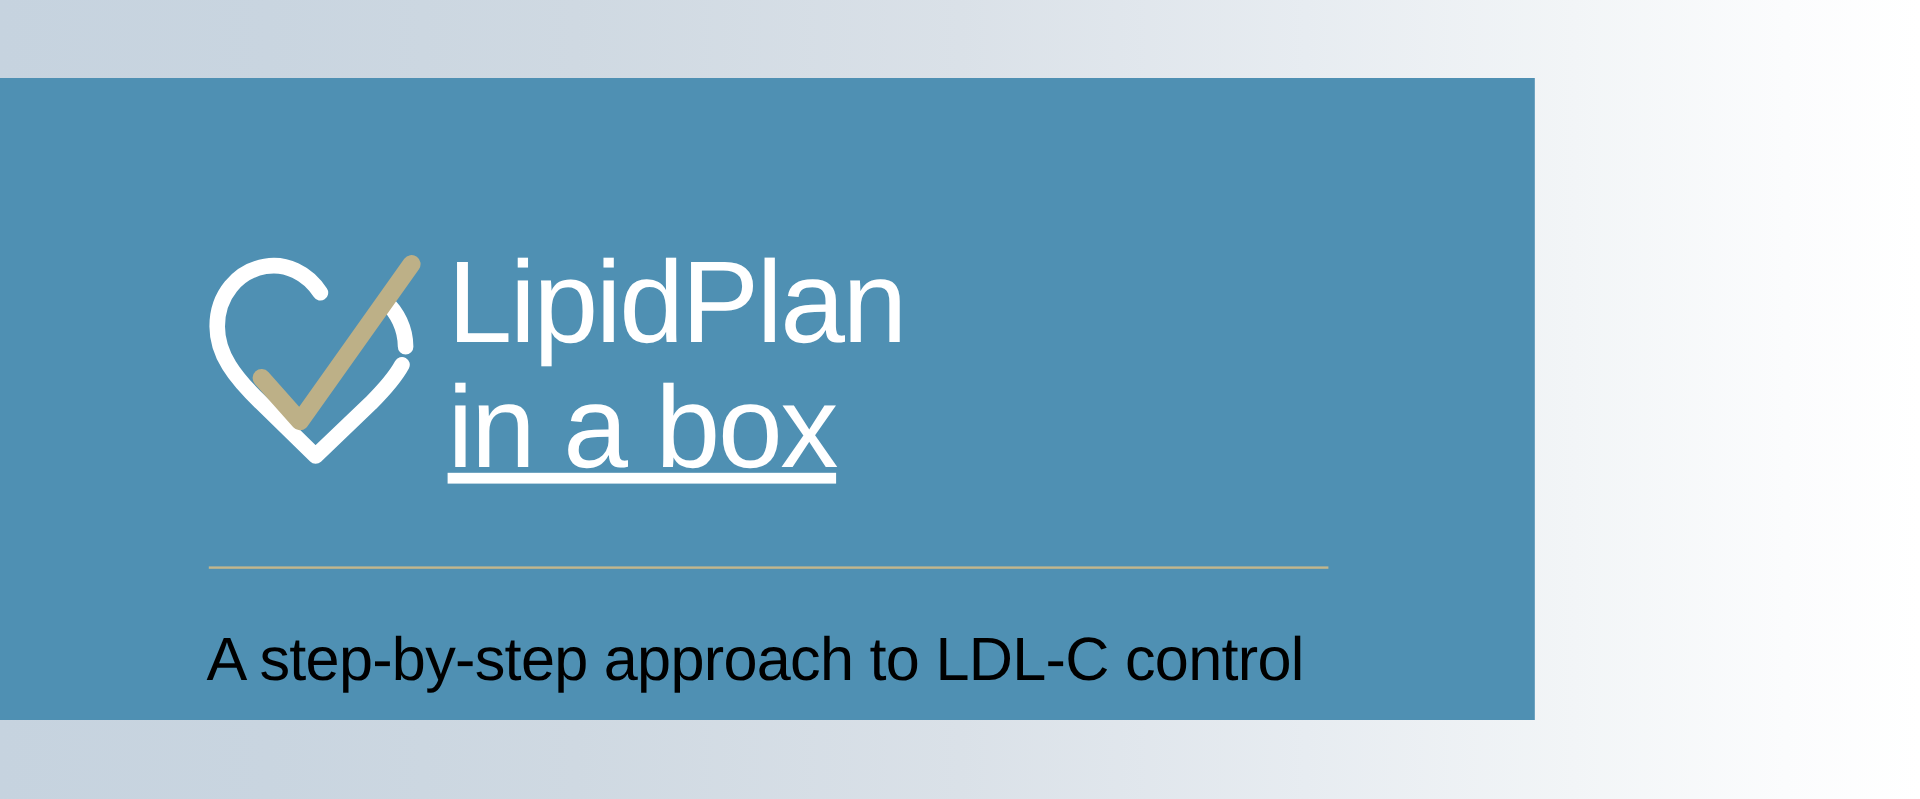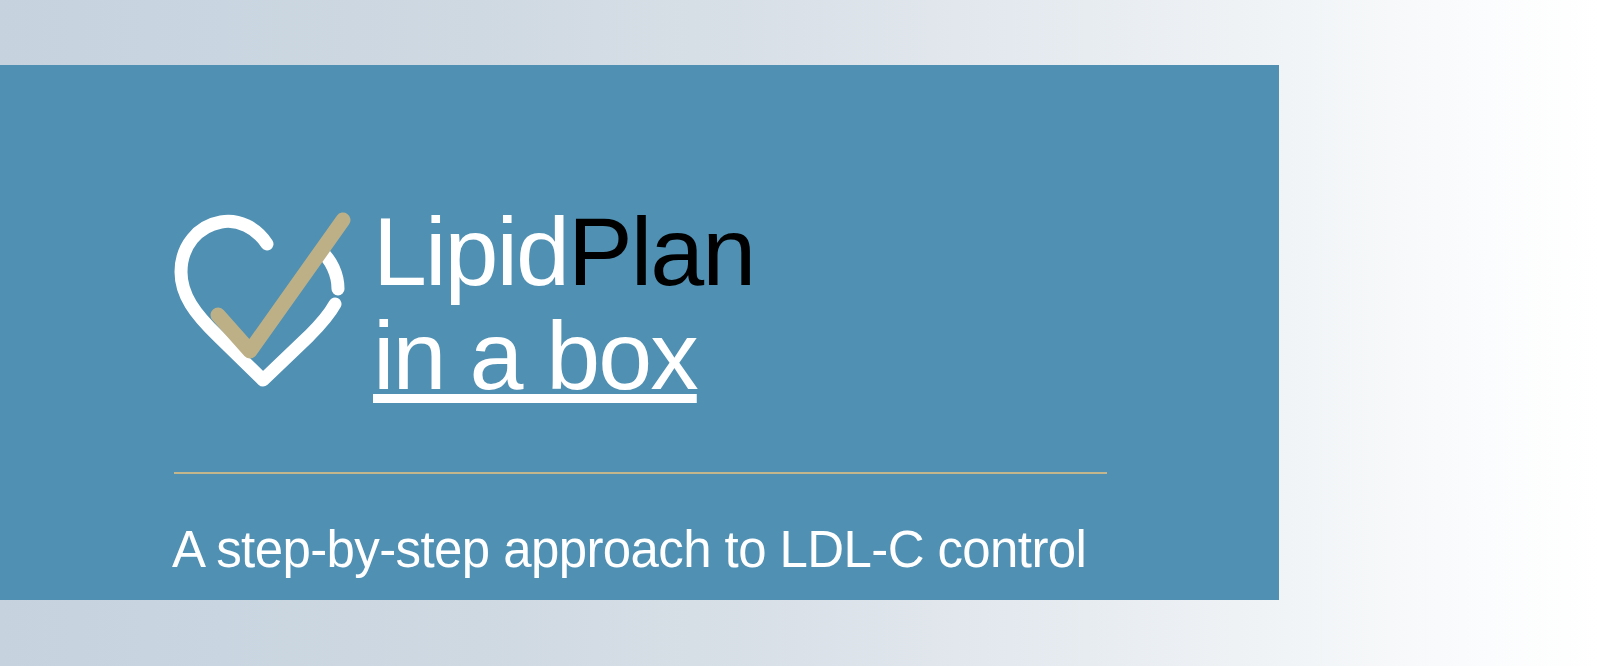--- a/index.html
+++ b/index.html
@@ -73,21 +73,21 @@
     display: block;
     font-family: "Liberation Sans", sans-serif;
     font-size: 97px;
     line-height: 104px;
     font-weight: 400;
     letter-spacing: -2.0px;
     white-space: nowrap;
     color: #ffffff;
   }
   .wm-lipid  { color: #ffffff; }
-  .wm-plan   { color: #000000; }
+  .wm-plan   { color: #ffffff; }
   .wm-second { color: #ffffff; text-decoration: underline; }
 
   
   #divider {
     position: absolute;
     left: 174px;
     top: 407px;
     width: 933px;
     height: 2px;
     background: #c3b68c;
@@ -97,21 +97,21 @@
   #tagline {
     position: absolute;
     left: 172px;
     top: 455px;
     width: 1000px;
     font-family: "Liberation Sans", sans-serif;
     font-size: 51px;
     line-height: 60px;
     font-weight: 400;
     letter-spacing: -0.6px;
-    color: #ffffff;
+    color: #000000;
     white-space: nowrap;
   }
 </style>
 </head>
 <body>
 
 <div id="stage">
 
   <div id="brand-panel">
 

